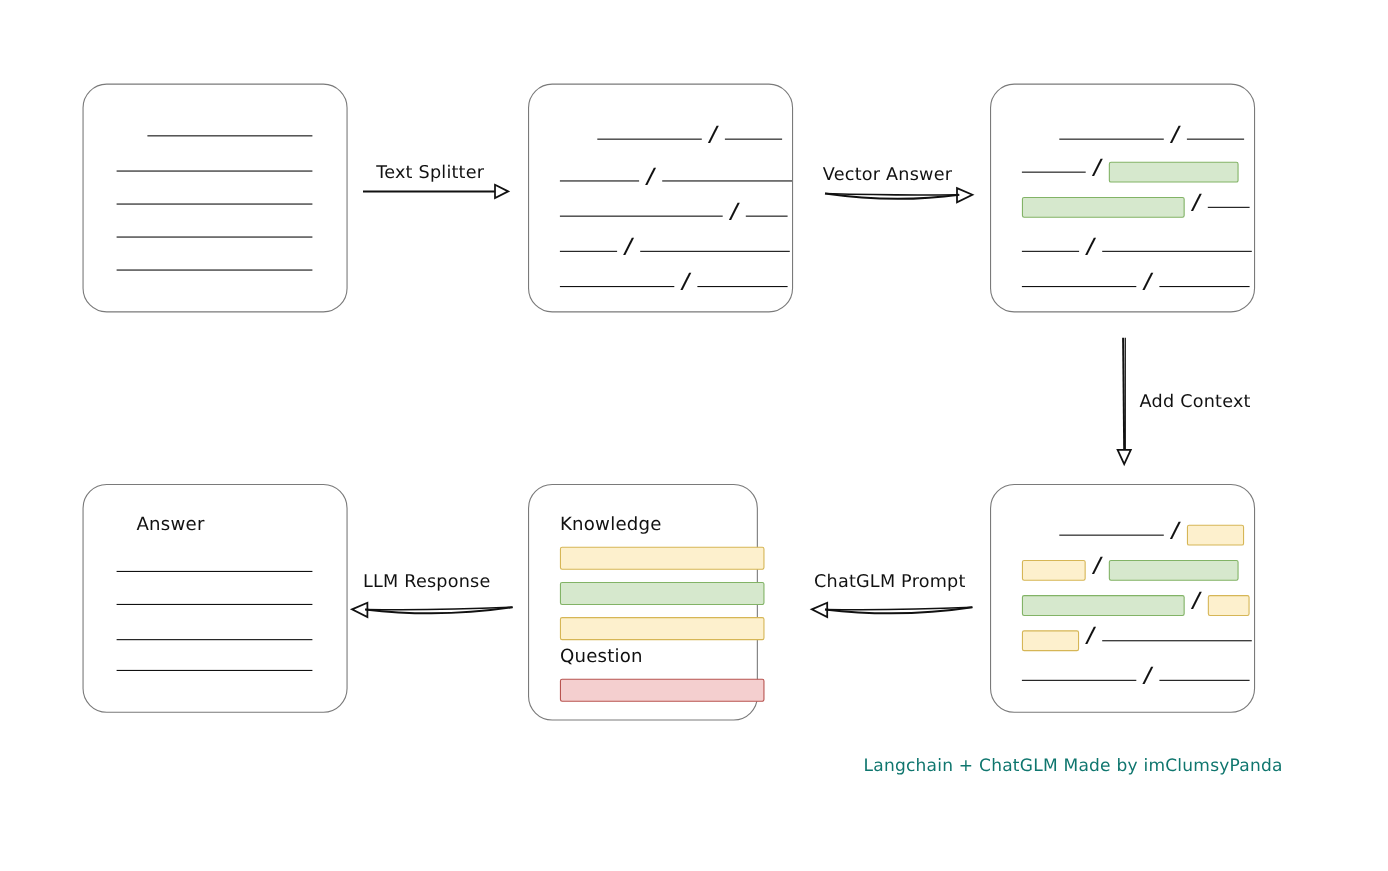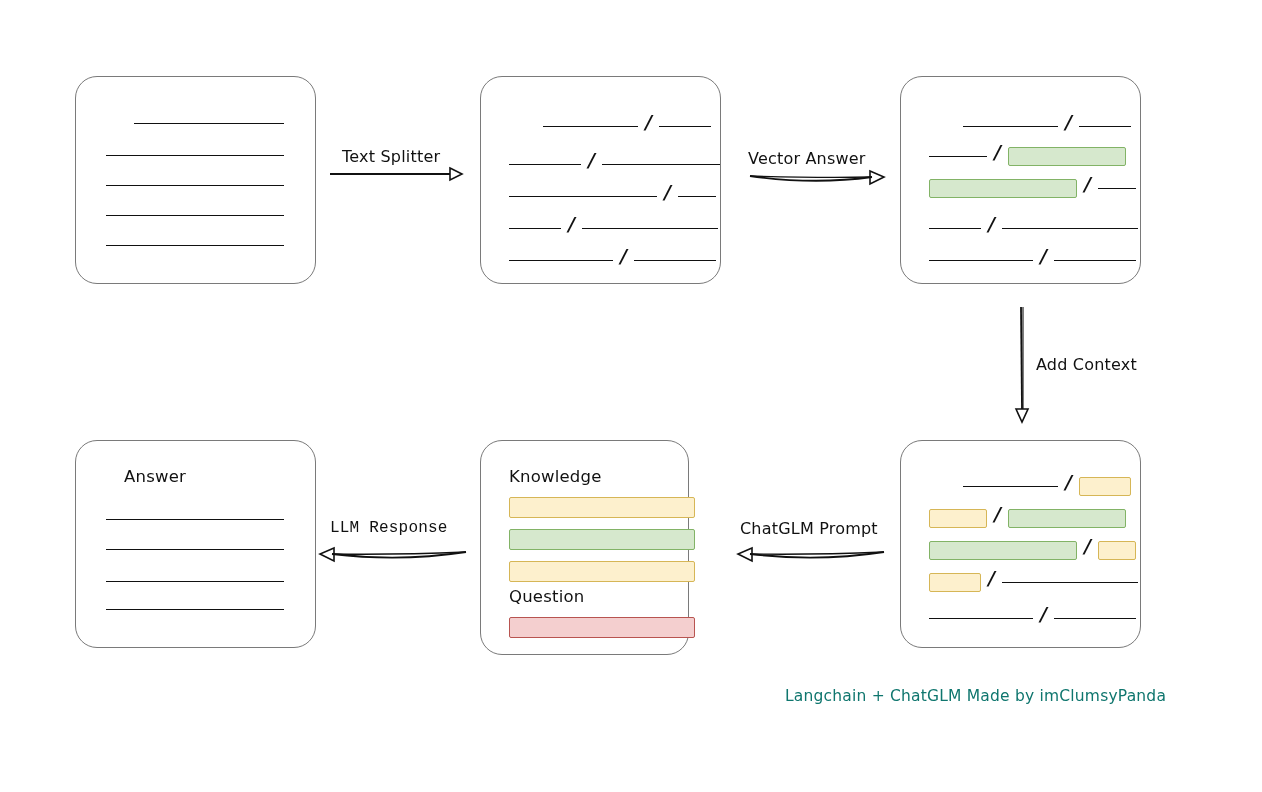--- a/index.html
+++ b/index.html
@@ -230,21 +230,21 @@
     </div>
   </div>
 
   <div class="edge" style="left:320px;top:542px;width:148px;height:28px;">
     <svg width="148" height="28">
       <path d="M146,10 Q80,20 12,12" stroke="#111" stroke-width="1.8" fill="none"></path>
       <path d="M146,10 Q76,13 12,12" stroke="#111" stroke-width="1.4" fill="none"></path>
       <path d="M14,6 L0,12 L14,19 Z" stroke="#111" stroke-width="1.6" fill="none"></path>
     </svg>
   </div>
-  <div class="edge-label" style="left:330px;top:519px;font-family:Liberation Mono, monospace;">LLM Response</div>
+  <div class="edge-label" style="left:330px;top:519px;">LLM Response</div>
 
   <div class="node" style="left:75px;top:440px;width:241px;height:208px;">
     <div class="node-inner">
       <div class="node-label" style="left:30px;top:26px;margin-left:18px;">Answer</div>
       <div class="row" style="left:30px;top:78px;">
         <span class="seg" style="width:178px;"></span>
       </div>
       <div class="row" style="left:30px;top:108px;">
         <span class="seg" style="width:178px;"></span>
       </div>

